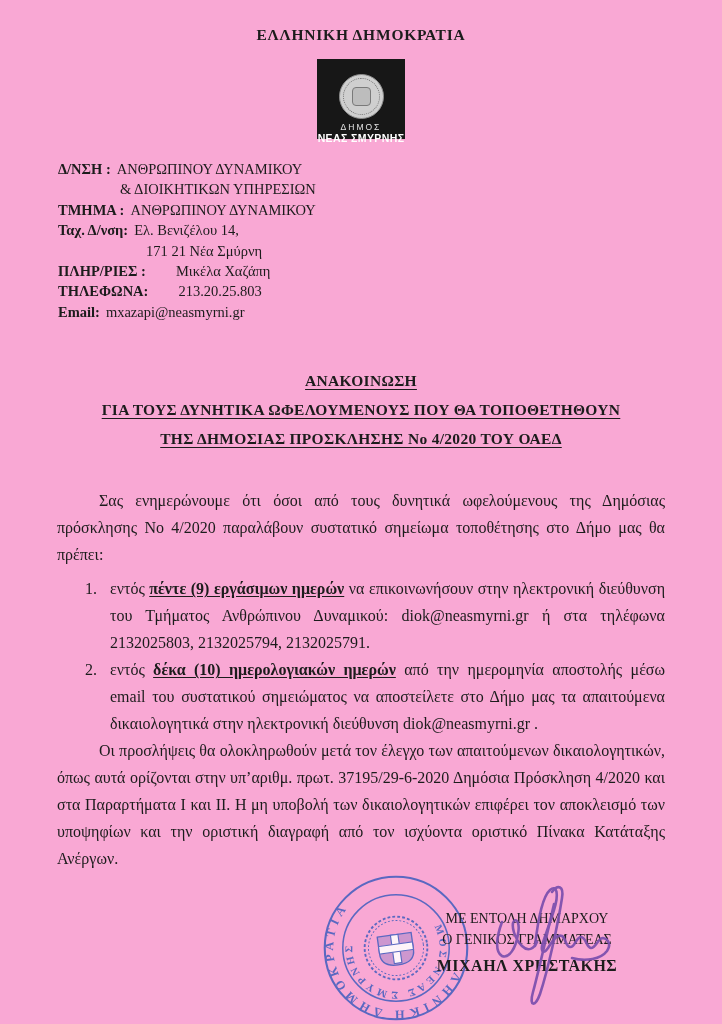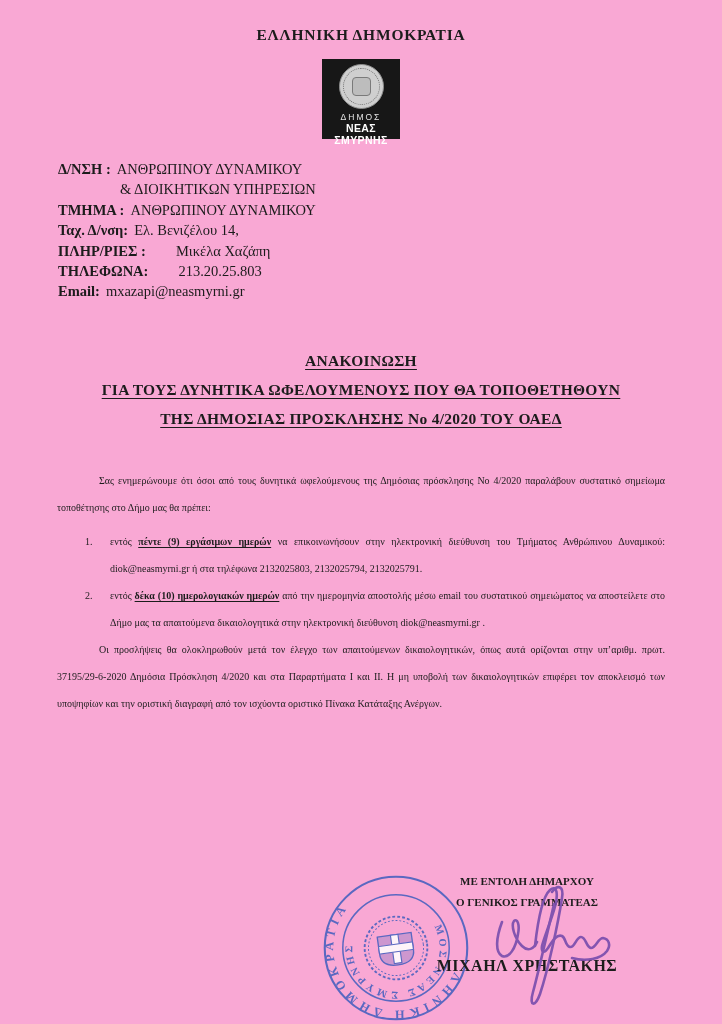--- a/index.html
+++ b/index.html
@@ -2,49 +2,49 @@
 <html><head>
 <meta charset="utf-8">
 <style>
   html,body{margin:0;padding:0;background:#e8e8e8;}
   .page{
     position:relative;width:722px;height:1024px;margin:0 auto;background:#f9a8d4;
     font-family:"Liberation Serif","DejaVu Serif",serif;color:#1c1c1c;overflow:hidden;
   }
   
   .header-title{padding-top:26px;text-align:center;font-size:15.5px;font-weight:700;letter-spacing:.8px;}
-  .logo{width:78px;height:80px;margin:15px auto 0;background:#171717;text-align:center;
-        box-sizing:border-box;padding-top:5px;}
+  .logo{width:88px;height:80px;margin:15px auto 0;background:#171717;text-align:center;
+        box-sizing:border-box;padding-top:15px;}
   .seal{width:45px;height:45px;margin:0 auto;border-radius:50%;background:#cfcfcf;
         border:1px solid #8d8d8d;position:relative;box-sizing:border-box;}
   .seal::before{content:"";position:absolute;inset:3px;border:1px dotted #6f6f6f;border-radius:50%;}
   .seal::after{content:"";position:absolute;inset:12px;border:1px solid #7a7a7a;border-radius:4px;background:#bdbdbd;}
   .logo-line1{color:#e6e6e6;font-family:"Liberation Sans",sans-serif;font-size:8.5px;letter-spacing:2px;margin-top:3px;}
   .logo-line2{color:#ffffff;font-family:"Liberation Sans",sans-serif;font-size:10.5px;font-weight:700;letter-spacing:.4px;}
   
   .contact{margin:20px 0 0 58px;font-size:14.5px;line-height:20.4px;}
   .lab{font-weight:700;margin-right:6px;}
   .indent1{padding-left:62px;}
   .indent2{padding-left:88px;}
   .gap{margin-left:24px;}
   
   .title-block{margin-top:44px;text-align:center;font-weight:700;font-size:15.5px;}
   .t-line{line-height:29px;text-align:center;}
   .t-line span{text-decoration:underline;text-underline-offset:3px;letter-spacing:.3px;}
   
-  .body-text{margin:34px 57px 8px 57px;font-size:10px;line-height:27px;text-align:justify;}
+  .body-text{margin:34px 57px 8px 57px;font-size:16px;line-height:27px;text-align:justify;}
   .para{text-indent:42px;}
   .oli{position:relative;padding-left:53px;}
   .oli-first{margin-top:7px;}
   .oli .num{position:absolute;left:28px;top:0;}
   .bu{font-weight:700;text-decoration:underline;text-underline-offset:2px;}
   .em-link{text-underline-offset:2px;}
   
-  .sig-text{position:absolute;left:396px;top:871px;width:262px;text-align:center;
-            font-weight:700;font-size:11px;line-height:21px;z-index:2;}
+  .sig-text{position:absolute;left:396px;top:908px;width:262px;text-align:center;
+            font-weight:400;font-size:14px;line-height:21px;z-index:2;}
   .sig-name{position:absolute;left:396px;top:957px;width:262px;text-align:center;
             font-weight:700;font-size:16px;letter-spacing:.5px;z-index:2;}
   .stamp{position:absolute;left:320px;top:872px;width:152px;height:152px;z-index:1;opacity:.88;}
   .sig-svg{position:absolute;left:478px;top:880px;width:165px;height:138px;z-index:3;}
 </style>
 </head>
 <body>
 
 <div class="page">
 
@@ -54,20 +54,21 @@
     <div class="seal"></div>
     <div class="logo-line1">ΔΗΜΟΣ</div>
     <div class="logo-line2">ΝΕΑΣ ΣΜΥΡΝΗΣ</div>
   </div>
 
   <div class="contact">
     <div><span class="lab">Δ/ΝΣΗ :</span><span>ΑΝΘΡΩΠΙΝΟΥ ΔΥΝΑΜΙΚΟΥ</span></div>
     <div class="indent1"><span>&amp; ΔΙΟΙΚΗΤΙΚΩΝ ΥΠΗΡΕΣΙΩΝ</span></div>
     <div><span class="lab">ΤΜΗΜΑ :</span><span>ΑΝΘΡΩΠΙΝΟΥ ΔΥΝΑΜΙΚΟΥ</span></div>
     <div><span class="lab">Ταχ. Δ/νση:</span><span>Ελ. Βενιζέλου 14,</span></div>
+    <div class="indent2"><span>171 21  Νέα Σμύρνη</span></div>
     <div><span class="lab">ΠΛΗΡ/ΡΙΕΣ :</span><span class="gap">Μικέλα Χαζάπη</span></div>
     <div><span class="lab">ΤΗΛΕΦΩΝΑ:</span><span class="gap">213.20.25.803</span></div>
     <div><span class="lab">Email:</span><span>mxazapi@neasmyrni.gr</span></div>
   </div>
 
   <div class="title-block">
     <div class="t-line"><span>ΑΝΑΚΟΙΝΩΣΗ</span></div>
     <div class="t-line"><span>ΓΙΑ ΤΟΥΣ ΔΥΝΗΤΙΚΑ ΩΦΕΛΟΥΜΕΝΟΥΣ ΠΟΥ ΘΑ ΤΟΠΟΘΕΤΗΘΟΥΝ</span></div>
     <div class="t-line"><span>ΤΗΣ ΔΗΜΟΣΙΑΣ ΠΡΟΣΚΛΗΣΗΣ Νο 4/2020 ΤΟΥ ΟΑΕΔ</span></div>
   </div>

